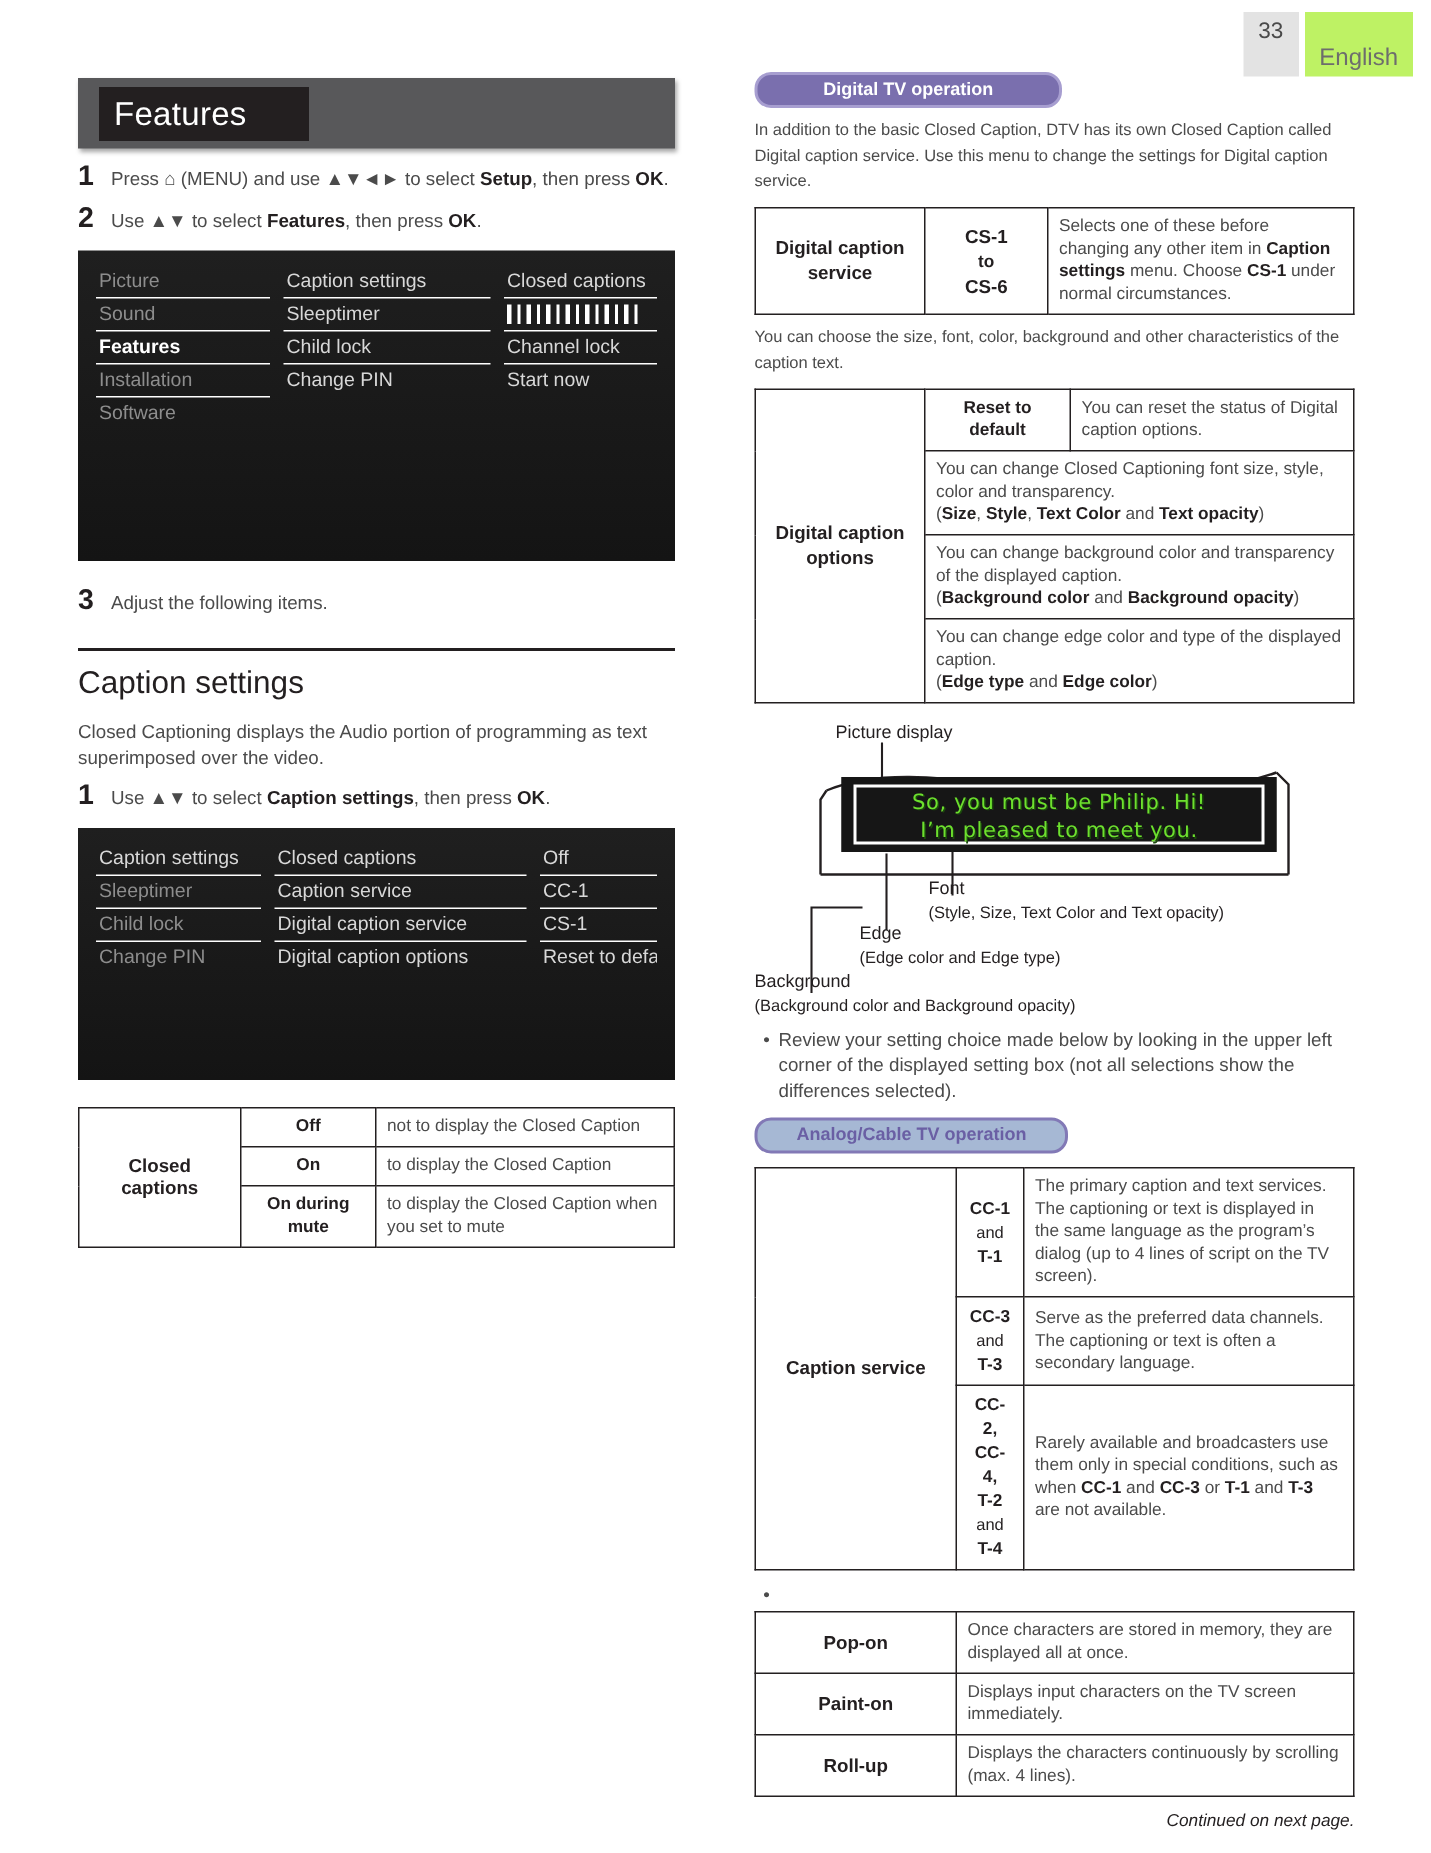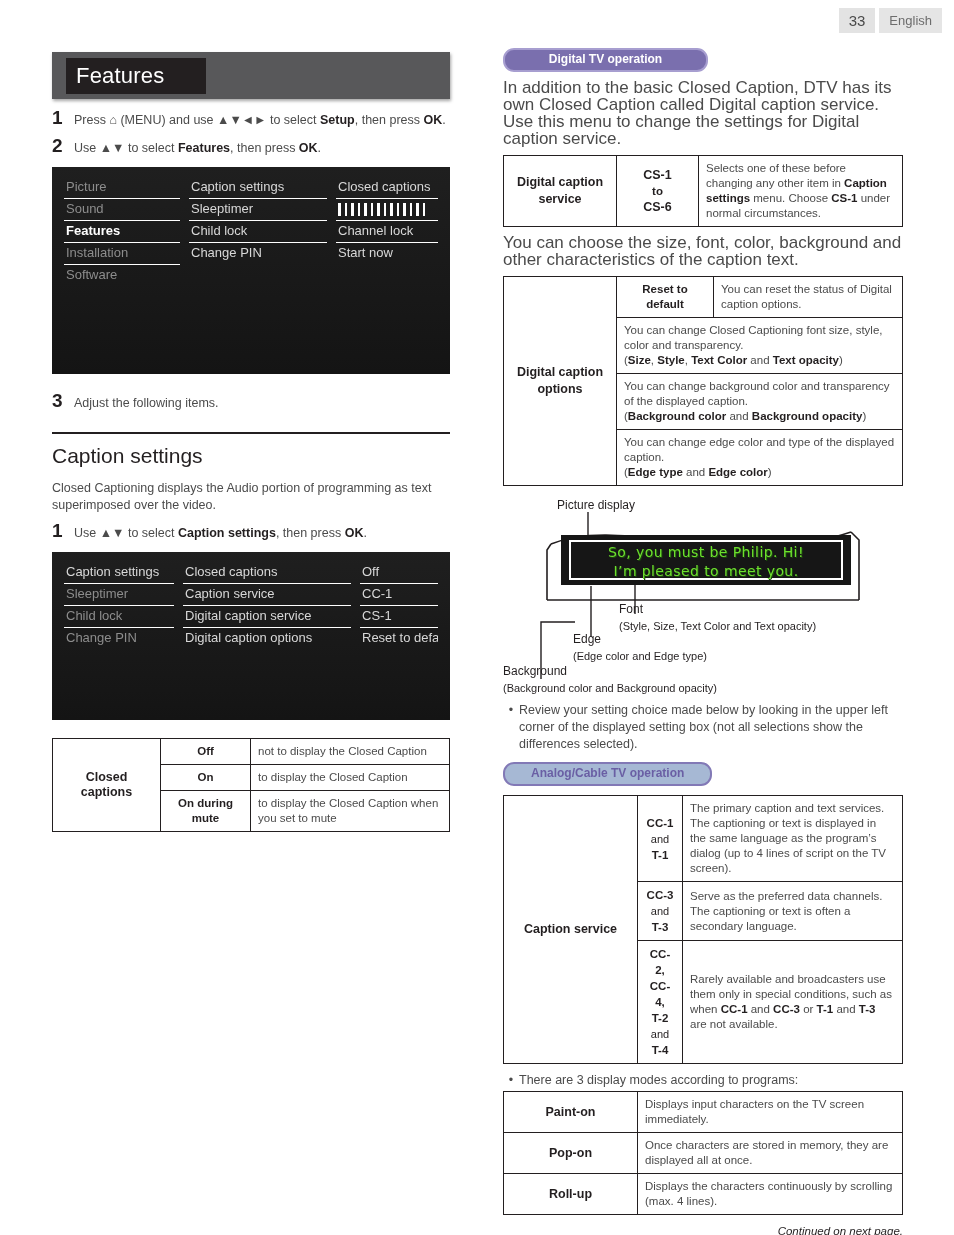--- a/index.html
+++ b/index.html
@@ -25,24 +25,24 @@
   .pg-num {
     background: #e3e3e3;
     color: #4a4a4a;
     font-size: 15px;
     padding: 5px 10px 5px 10px;
     min-width: 30px;
     text-align: center;
     line-height: 15px;
   }
   .pg-lang {
-    background: #e5e5e5;
+    background: #bef264;
     color: #6d6d6d;
-    font-size: 13px;
-    padding: 6px 10px 5px 10px;
+    font-size: 16px;
+    padding: 24px 10px 5px 10px;
     line-height: 14px;
   }
 
   
   .col-left {
     position: absolute;
     left: 52px; top: 52px;
     width: 398px;
   }
   .col-right {
@@ -186,21 +186,21 @@
     border: 2px solid #a79ed0;
     min-width: 205px;
   }
   .pill.analog {
     background: #a6b8d4;
     color: #6a5fa4;
     border: 2px solid #8279b6;
     min-width: 205px;
   }
   p.rbody {
-    font-size: 17px;
+    font-size: 11px;
     line-height: 17px;
     color: #4b4b4b;
     margin: 7px 0 8px 0;
   }
   .bullet {
     display: flex;
     font-size: 12.5px;
     line-height: 17px;
     color: #4b4b4b;
     margin: 9px 0 9px 0;
@@ -497,34 +497,33 @@
         <span style="font-weight:normal;font-size:11px;">and</span><br>
         <span>T-4</span>
       </td>
       <td class="desc">Rarely available and broadcasters use them only in special conditions, such as when <b>CC-1</b> and <b>CC-3</b> or <b>T-1</b> and <b>T-3</b> are not available.</td>
     </tr>
   </tbody>
     </table>
 
   <div class="bullet tight">
     <div class="dot">•</div>
-    <div>There are 3 display modes according to programs:</div>
   </div>
 
   <table class="dt">
     <tbody>
         <tr>
+      <td class="lbl" style="font-size:12.5px;">Pop-on</td>
+      <td class="desc">Once characters are stored in memory, they are displayed all at once.</td>
+    </tr>
+    <tr>
       <td class="lbl" style="width:134px;font-size:12.5px;">Paint-on</td>
       <td class="desc">Displays input characters on the TV screen immediately.</td>
     </tr>
     <tr>
-      <td class="lbl" style="font-size:12.5px;">Pop-on</td>
-      <td class="desc">Once characters are stored in memory, they are displayed all at once.</td>
-    </tr>
-    <tr>
       <td class="lbl" style="font-size:12.5px;">Roll-up</td>
       <td class="desc">Displays the characters continuously by scrolling (max. 4 lines).</td>
     </tr>
   </tbody>
     </table>
 
   <div class="contd">Continued on next page.</div>
 
 </div>
 

